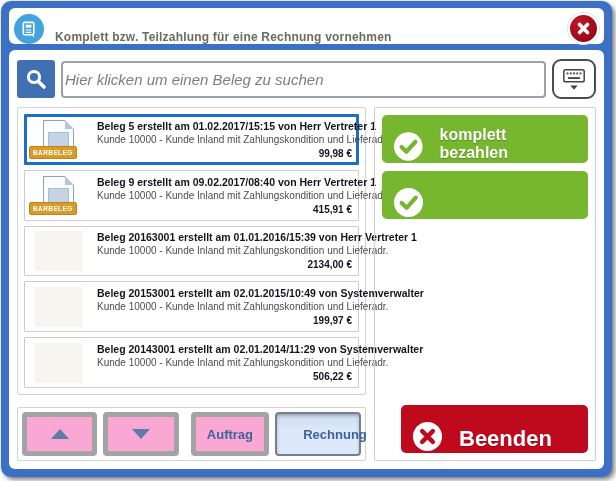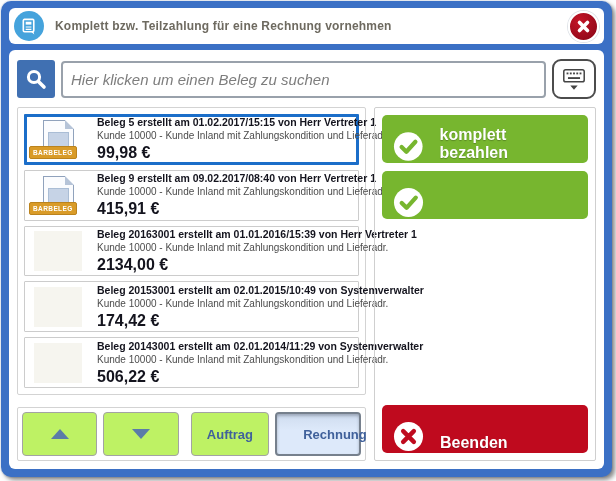--- a/index.html
+++ b/index.html
@@ -8,21 +8,21 @@
   .window {
     position:absolute; left:1px; top:1px; width:611px; height:476px;
     background:#3b70c5; border-radius:10px;
     box-shadow:3px 3px 4px rgba(0,0,0,.45), 0 0 0 1px #e9edf3;
     display:flex; flex-direction:column;
   }
 
   
   .titlebar {
     margin:7px 8px 0 8px; height:36px; background:#fff; border-radius:6px;
-    display:flex; align-items:center; padding:0 5px; flex:0 0 auto;
+    display:flex; align-items:flex-end; padding:0 5px; flex:0 0 auto;
   }
   .app-icon {
     width:30px; height:30px; border-radius:50%; background:#45a3dc;
     display:flex; align-items:center; justify-content:center; flex:0 0 auto;
   }
   .win-title { margin-left:11px; font-size:12px; font-weight:bold; color:#6e6a60; letter-spacing:.2px; }
   .close-btn {
     margin-left:auto; width:31px; height:31px; border-radius:50%;
     background:radial-gradient(circle at 35% 30%, #c41527, #96091a 75%);
     border:2px solid #fff; box-shadow:0 0 0 1px #dfe3e8;
@@ -36,21 +36,21 @@
   }
 
   
   .search-row { display:flex; align-items:center; gap:6px; flex:0 0 42px; }
   .search-icon-box {
     width:38px; height:38px; background:#4070b2; border-radius:3px;
     display:flex; align-items:center; justify-content:center; flex:0 0 auto;
   }
   .search-input {
     flex:1; height:37px; border:2px solid #99a1ab; border-radius:4px;
-    padding:0 8px; font-family:"Liberation Sans", sans-serif;
+    padding:0 2px; font-family:"Liberation Sans", sans-serif;
     font-size:15px; font-style:italic; color:#c2410c; outline:none;
   }
   .search-input::placeholder { color:#7d7d7d; font-style:italic; }
   .kbd-btn {
     width:44px; height:40px; background:#fff; border:2px solid #4c4c4c; border-radius:9px;
     display:flex; flex-direction:column; align-items:center; justify-content:center; cursor:pointer; flex:0 0 auto;
   }
 
   
   .main { flex:1; display:flex; gap:8px; min-height:0; }
@@ -80,29 +80,29 @@
   .badge {
     position:absolute; bottom:0px; left:-2px; background:#d99b28; border:1px solid #bb831d;
     color:#fff; font-size:6.5px; font-weight:bold; letter-spacing:.4px;
     padding:2px 3px; border-radius:2px; z-index:2;
   }
   .blank-icon { width:48px; height:40px; background:#f6f5ef; }
 
   .item-text { flex:1; display:flex; flex-direction:column; gap:2px; min-width:0; }
   .item-title { font-size:10.5px; font-weight:bold; color:#14141e; white-space:nowrap; }
   .item-sub { font-size:10px; color:#4c4c4c; white-space:nowrap; }
-  .item-amount { font-size:16px; font-weight:bold; color:#14141e; margin-top:1px; }
+  .item-amount { font-size:10px; font-weight:bold; color:#14141e; margin-top:1px;text-align:right; }
 
   
   .nav-row {
     flex:0 0 54px; border:1px solid #d3d3d3; border-radius:2px;
     display:flex; align-items:stretch; gap:6px; padding:4px;
   }
   .nav-btn {
-    background:#bef264; border:1px solid #a3a3a3; border-radius:4px;
+    background:#f9a8d4; border:5px solid #a3a3a3; border-radius:4px;
     display:flex; align-items:center; justify-content:center;
     color:#40619b; font-weight:bold; font-size:13px; cursor:pointer;
   }
   .nav-btn.arrow { width:83px; }
   .nav-btn.wide { width:86px; }
   .nav-btn.pressed {
     border:2px solid #76808d;
     box-shadow:inset 0 2px 3px rgba(60,70,85,.35);
     background:linear-gradient(#cfdcef, #dde9fa 40%);
     padding-left:34px;
@@ -115,21 +115,21 @@
   .action-panel {
     flex:0 0 222px; border:1px solid #cfcfcf; border-radius:2px;
     padding:7px; display:flex; flex-direction:column; gap:8px;
   }
   .action-btn {
     flex:0 0 48px; border-radius:5px; display:flex; align-items:flex-end;
     gap:16px; padding:1px 11px; cursor:pointer; color:#fff; font-weight:bold;
     text-shadow:0 1px 1px rgba(0,0,0,.25);
   }
   .action-btn.green { background:#77b62f; font-size:16px; }
-  .action-btn.red { background:#bf0a1e; font-size:16px; }
+  .action-btn.red { background:#bf0a1e; font-size:22px;margin-left:19px; }
   .panel-spacer { flex:1; }
 </style>
 </head>
 <body>
 
 <div class="window">
 
   <div class="titlebar">
     <div class="app-icon">
       <svg width="19" height="19" viewBox="0 0 20 20">
@@ -214,21 +214,21 @@
             </div>
           </div>
 
           <div class="item">
             <div class="icon-cell">
               <div class="blank-icon"></div>
             </div>
             <div class="item-text">
               <span class="item-title">Beleg 20153001 erstellt am 02.01.2015/10:49 von Systemverwalter</span>
               <span class="item-sub">Kunde 10000 - Kunde Inland mit Zahlungskondition und Lieferadr.</span>
-              <span class="item-amount">174,42 €</span>
+              <span class="item-amount">199,97 €</span>
             </div>
           </div>
 
           <div class="item">
             <div class="icon-cell">
               <div class="blank-icon"></div>
             </div>
             <div class="item-text">
               <span class="item-title">Beleg 20143001 erstellt am 02.01.2014/11:29 von Systemverwalter</span>
               <span class="item-sub">Kunde 10000 - Kunde Inland mit Zahlungskondition und Lieferadr.</span>

